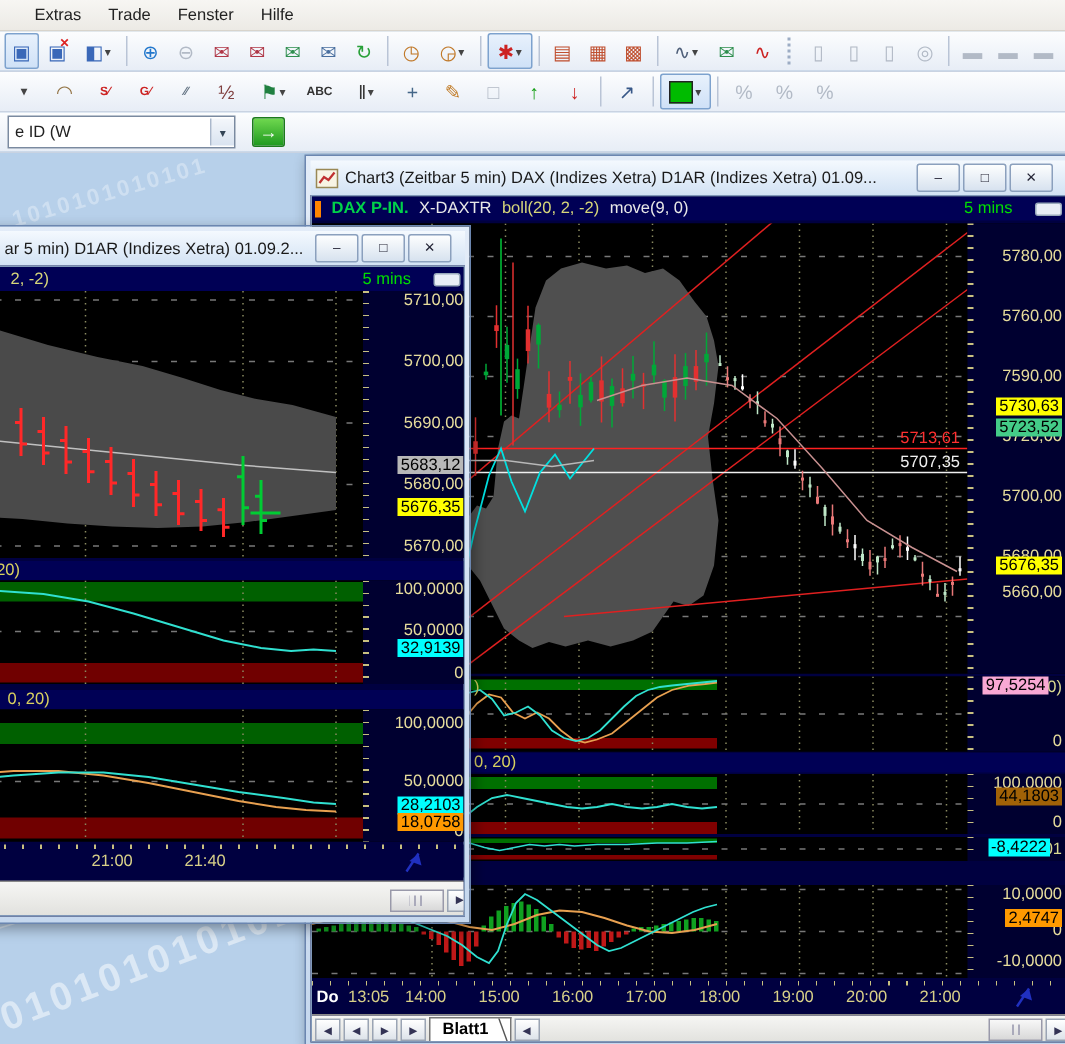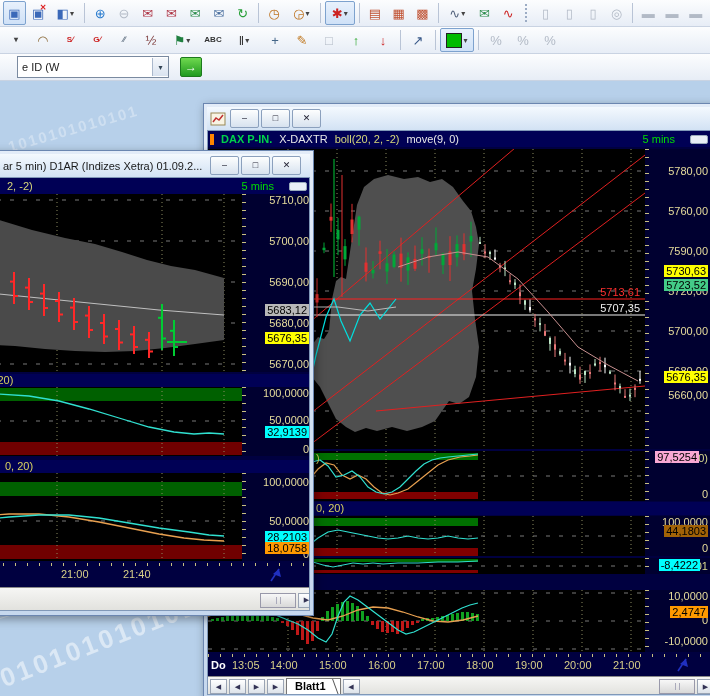--- a/index.html
+++ b/index.html
@@ -18,21 +18,21 @@
   .tbtn.sm .g{font-size:8px;font-weight:bold;}
   .tbtn.pressed{border:1px solid #7da2ce;background:linear-gradient(#e8f1fc,#cfe1f7);}
   .tbtn.gy{color:#b2bac6 !important;}
   .tbtn .xov{position:absolute;right:2px;top:1px;font-size:8px;color:#d22;font-weight:bold;}
   .tbtn .dd{font-size:8px;color:#444;margin-left:1px;}
   .tbtn.wide{width:32px;}
   .tsep{width:1px;height:20px;background:#b9c4d6;margin:0 3px;}
   .thandle{width:3px;height:18px;margin:0 4px;border-left:2px dotted #9cacc4;}
   .row3{height:26px;}
   .combo{width:150px;height:20px;background:#fff;border:1px solid #7a8aa0;display:flex;align-items:center;
-         font-size:11px;color:#222;margin-left:14px;}
+         font-size:11px;color:#222;margin-left:2px;}
   .cval{flex:1;padding-left:4px;white-space:nowrap;overflow:hidden;}
   .cbtn{width:15px;height:18px;background:linear-gradient(#f4f7fb,#d9e3f0);border-left:1px solid #aab8cc;
         display:flex;align-items:center;justify-content:center;font-size:8px;color:#345;}
   .gobtn{margin-left:10px;width:22px;height:20px;border:1px solid #1c7a1c;border-radius:2px;
          background:linear-gradient(#6fd84f,#1f9a1f);color:#fff;font-weight:bold;font-size:12px;
          display:flex;align-items:center;justify-content:center;padding:0;}
   
   .wm{position:absolute;z-index:1;color:rgba(255,255,255,.5);font-weight:bold;white-space:nowrap;}
   .wm1{left:-8px;top:614px;font-size:26px;letter-spacing:3px;transform:rotate(-21deg);}
   .wm2{left:6px;top:120px;font-size:15px;letter-spacing:2px;transform:rotate(-16deg);color:rgba(255,255,255,.33);}
@@ -90,20 +90,26 @@
   .tspacer{flex:1;}
   .thumb{width:34px;height:13px;border:1px solid #99a;background:
      repeating-linear-gradient(to right,transparent 0 3px,#aab 3px 4px) center/10px 7px no-repeat,
      linear-gradient(#f8f8f8,#d8d8d8);}
   .swatch .g{display:block;width:14px;height:13px;background:#00bb00;border:1px solid #222;}
 </style>
 </head>
 <body>
 
 <div id="topbars">
+  <div class="menubar">
+      <span class="mitem">Extras</span>
+      <span class="mitem">Trade</span>
+      <span class="mitem">Fenster</span>
+      <span class="mitem">Hilfe</span>
+    </div>
   <div class="toolbar" id="tb1">
       <span class="tbtn pressed">
         <span class="g" style="color: rgb(58, 104, 184);">▣</span>
       </span>
       <span class="tbtn">
         <span class="g" style="color: rgb(58, 104, 184);">▣</span>
         <span class="xov">✕</span>
       </span>
       <span class="tbtn wide">
         <span class="g" style="color: rgb(58, 104, 184);">◧</span>
@@ -271,20 +277,21 @@
 <div class="wm wm2">1010101010101</div>
 <div class="dline dl1"></div>
 <div class="dline dl2"></div>
 
 <div class="win" id="w2">
   <div class="titlebar">
     <svg class="ticon" viewBox="0 0 16 14">
       <rect x="1" y="1" width="14" height="12" fill="#f8f4e4" stroke="#998855"></rect>
       <polyline points="3,10 6,6 9,8 13,3" fill="none" stroke="#c03030" stroke-width="1.5"></polyline>
     </svg>
+    <span class="ttext">Chart3 (Zeitbar 5 min)  DAX (Indizes Xetra) D1AR (Indizes Xetra) 01.09...</span>
     <span class="wbtns">
       <span class="wbtn">
           <i>–</i>
         </span>
       <span class="wbtn">
           <i>□</i>
         </span>
       <span class="wbtn">
           <i>✕</i>
         </span>

